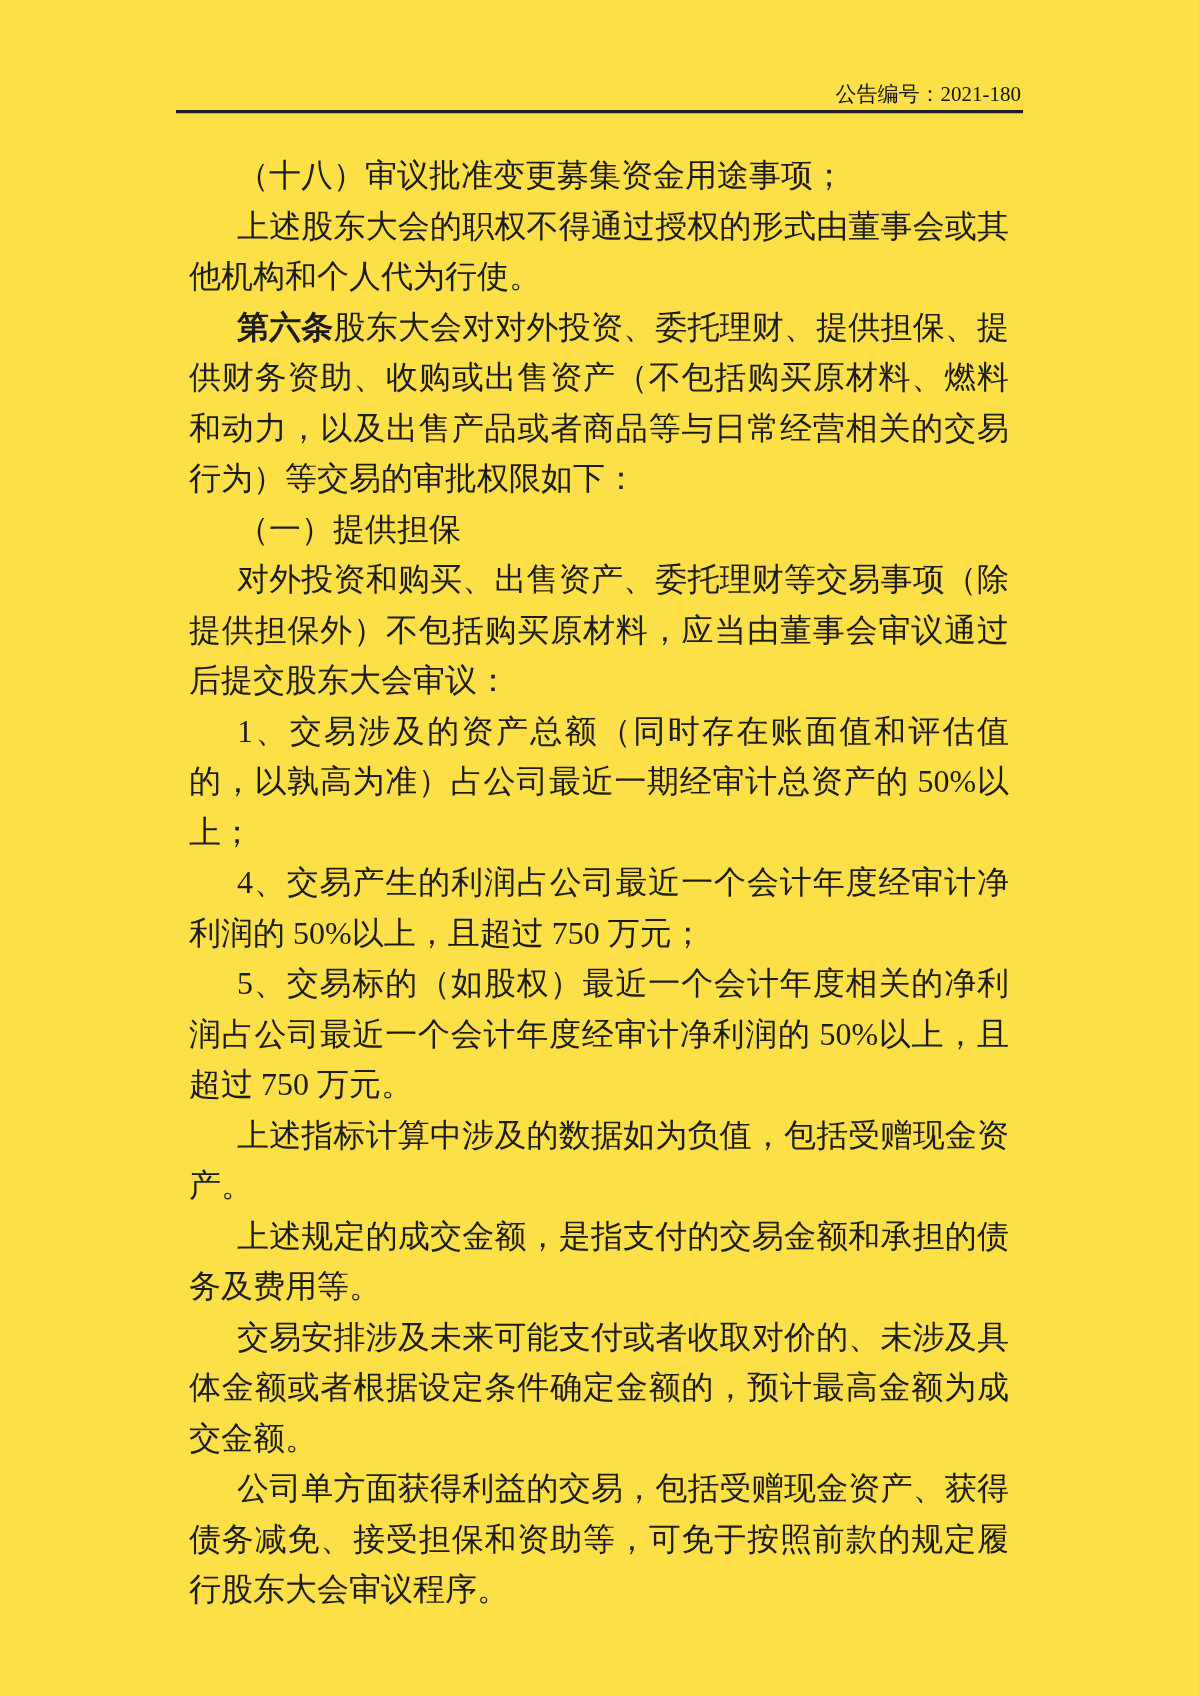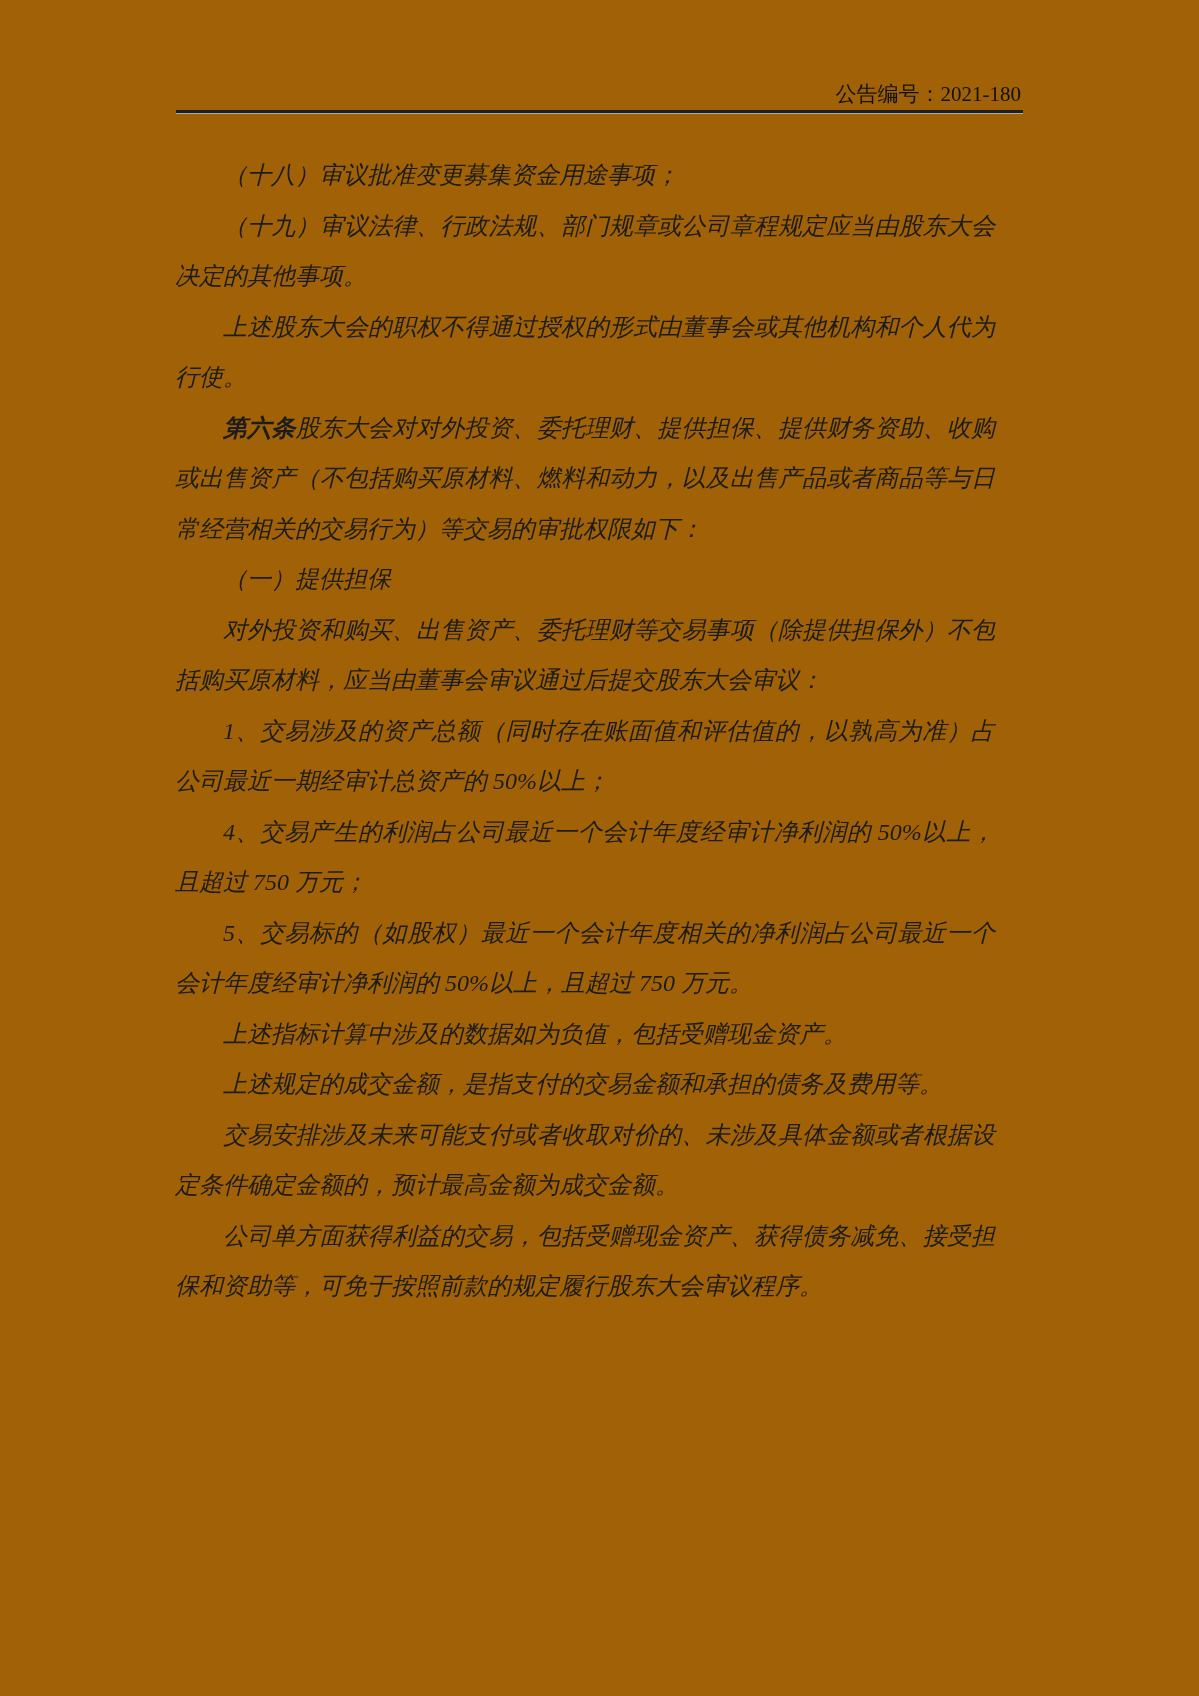--- a/index.html
+++ b/index.html
@@ -4,21 +4,21 @@
 <style>
   html, body {
     margin: 0;
     padding: 0;
     background: #ffffff;
   }
   .page {
     position: relative;
     width: 1199px;
     height: 1696px;
-    background: #a16207;
+    background: #fde047;
     overflow: hidden;
     font-family: "Liberation Serif", "DejaVu Serif", serif;
     color: #1c1c1c;
   }
   .header-block {
     position: absolute;
     left: 176px;
     top: 0;
     width: 847px;
   }
@@ -31,29 +31,28 @@
     padding-right: 2px;
   }
   .header-rule {
     margin-top: 3px;
     height: 3px;
     background: #1e1e1e;
     border-bottom: 1px solid #ababab;
   }
   .doc-body {
     position: absolute;
-    left: 175px;
+    left: 189px;
     top: 150px;
     width: 820px;
-    font-size: 24px;
+    font-size: 32px;
     line-height: 50.5px;
     text-align: justify;
     text-justify: inter-ideograph;
     color: #1c1c1c;
-    font-style: italic;
   }
   .para {
     margin: 0;
     padding: 0;
     text-indent: 48px;
   }
   .lead {
     font-weight: 700;
     margin-right: 0;
   }
@@ -63,21 +62,20 @@
 
 <div class="page">
 
   <div class="header-block">
     <div class="notice-number">公告编号：2021-180</div>
     <div class="header-rule"></div>
   </div>
 
   <div class="doc-body">
     <p class="para"><span>（十八）审议批准变更募集资金用途事项；</span></p>
-    <p class="para"><span>（十九）审议法律、行政法规、部门规章或公司章程规定应当由股东大会决定的其他事项。</span></p>
     <p class="para"><span>上述股东大会的职权不得通过授权的形式由董事会或其他机构和个人代为行使。</span></p>
     <p class="para"><b class="lead">第六条</b><span>股东大会对对外投资、委托理财、提供担保、提供财务资助、收购或出售资产（不包括购买原材料、燃料和动力，以及出售产品或者商品等与日常经营相关的交易行为）等交易的审批权限如下：</span></p>
     <p class="para"><span>（一）提供担保</span></p>
     <p class="para"><span>对外投资和购买、出售资产、委托理财等交易事项（除提供担保外）不包括购买原材料，应当由董事会审议通过后提交股东大会审议：</span></p>
     <p class="para"><span>1、交易涉及的资产总额（同时存在账面值和评估值的，以孰高为准）占公司最近一期经审计总资产的 50%以上；</span></p>
     <p class="para"><span>4、交易产生的利润占公司最近一个会计年度经审计净利润的 50%以上，且超过 750 万元；</span></p>
     <p class="para"><span>5、交易标的（如股权）最近一个会计年度相关的净利润占公司最近一个会计年度经审计净利润的 50%以上，且超过 750 万元。</span></p>
     <p class="para"><span>上述指标计算中涉及的数据如为负值，包括受赠现金资产。</span></p>
     <p class="para"><span>上述规定的成交金额，是指支付的交易金额和承担的债务及费用等。</span></p>
     <p class="para"><span>交易安排涉及未来可能支付或者收取对价的、未涉及具体金额或者根据设定条件确定金额的，预计最高金额为成交金额。</span></p>

